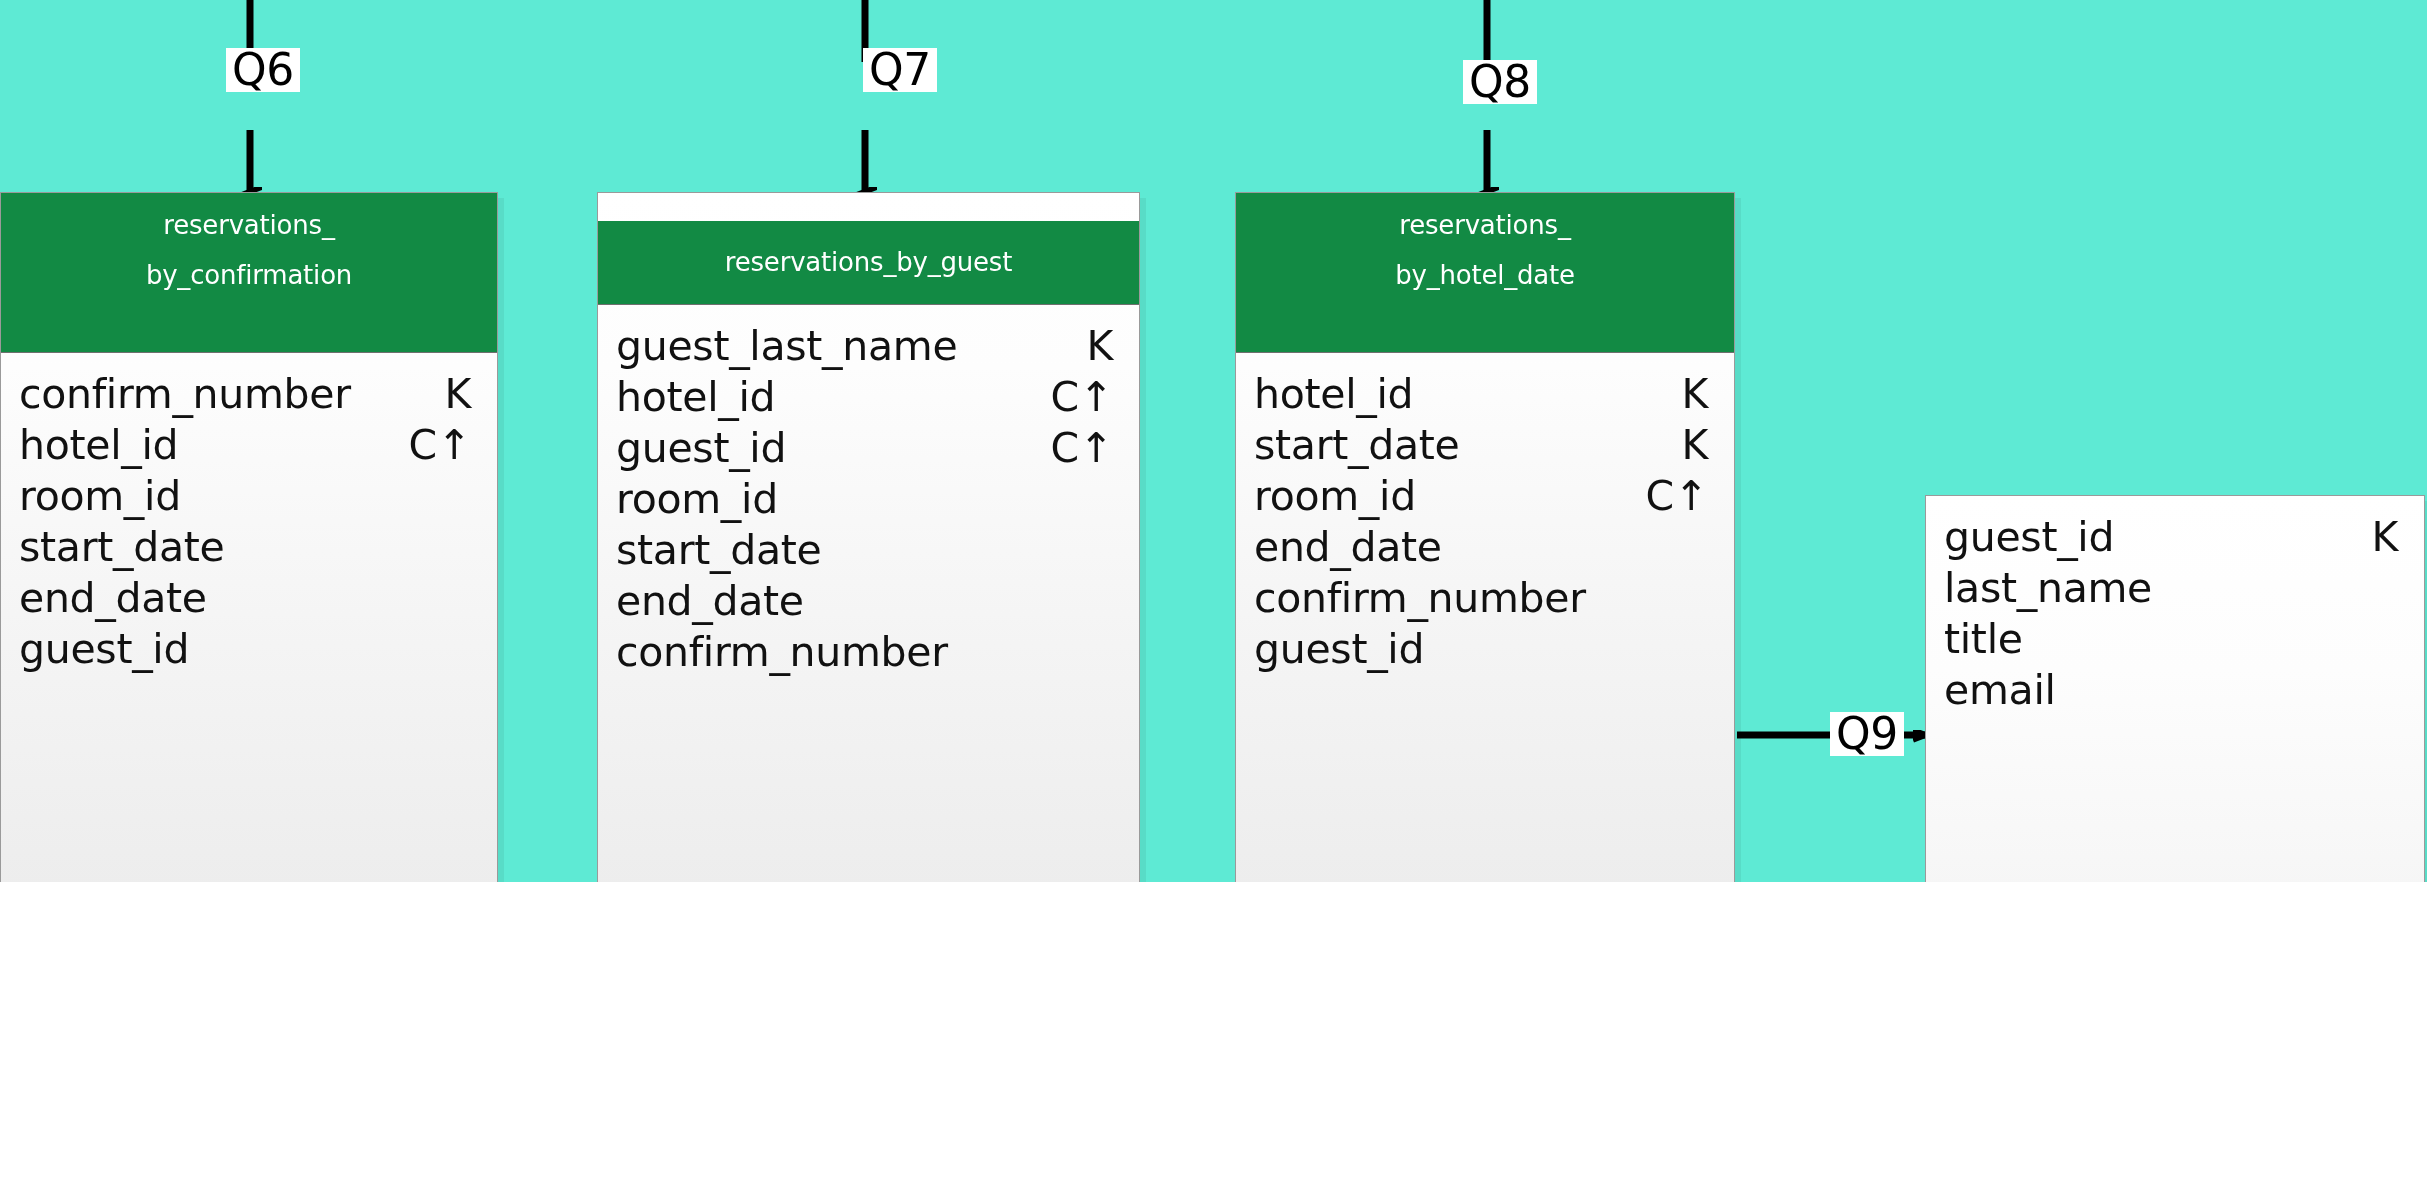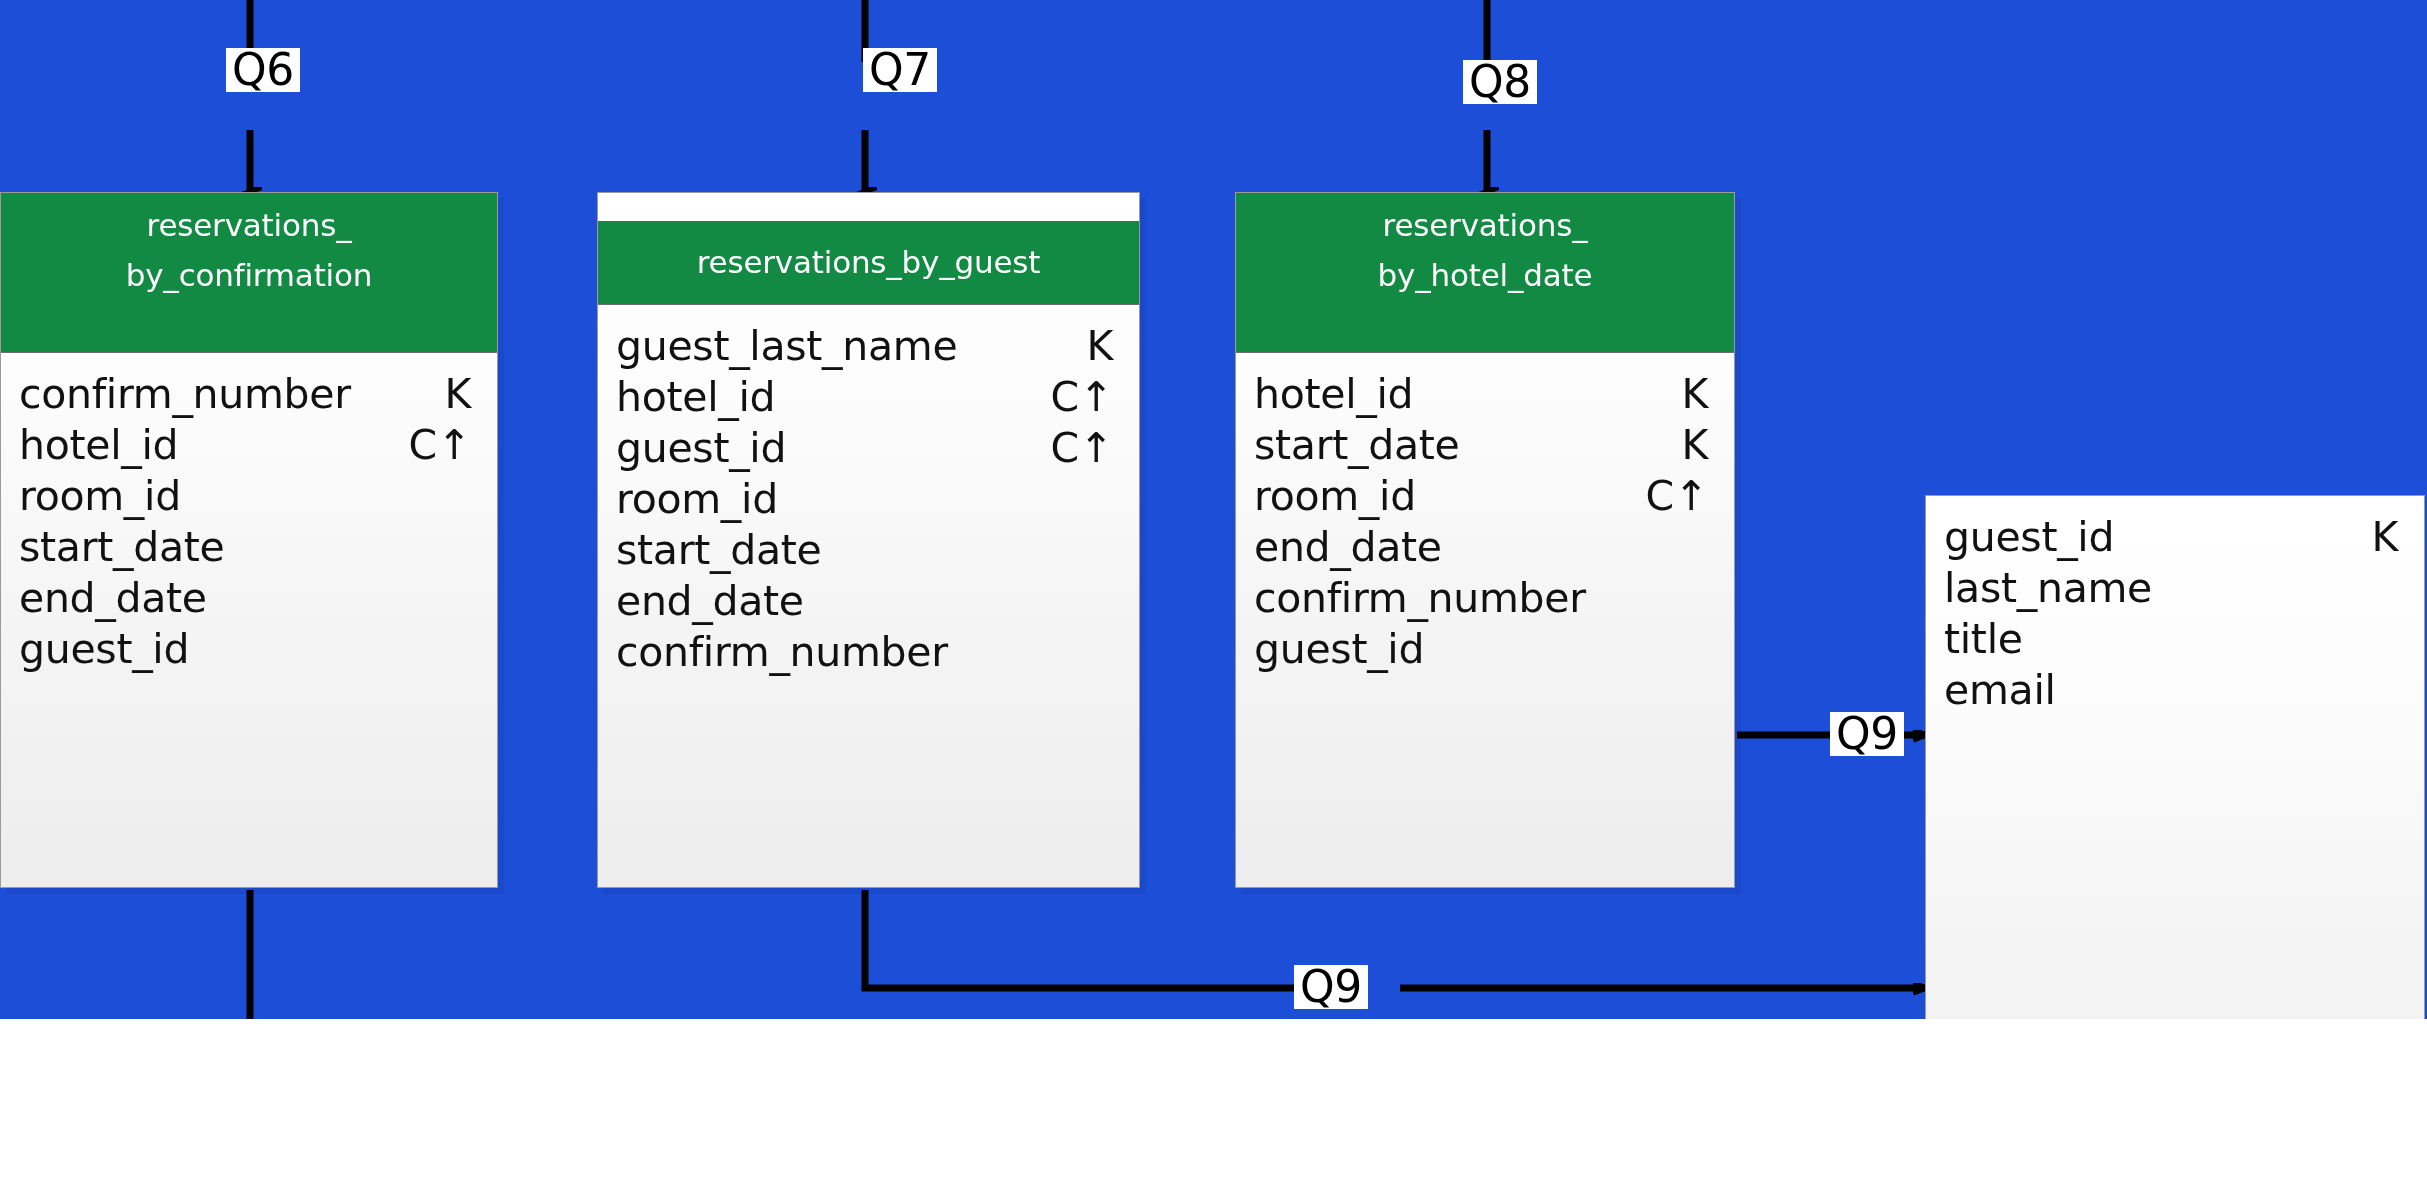--- a/index.html
+++ b/index.html
@@ -7,37 +7,37 @@
     margin: 0;
     padding: 0;
     background: #ffffff;
   }
   body {
     font-family: "DejaVu Sans", "Liberation Sans", sans-serif;
   }
   #canvas {
     position: relative;
     width: 2427px;
-    height: 1019px;
-    background: #1d4ed8;
+    height: 882px;
+    background: #5eead4;
     overflow: hidden;
   }
   
   .table-box {
     position: absolute;
     box-sizing: border-box;
     border: 1px solid #9a9a9a;
     background: linear-gradient(to bottom, #ffffff 0%, #fdfdfd 25%, #f4f4f4 65%, #ededed 100%);
     box-shadow: 6px 6px 0 0 rgba(0,0,0,0.06);
   }
   .table-header {
     background: #128a44;
     color: #ffffff;
     text-align: center;
-    font-size: 31px;
+    font-size: 26px;
     line-height: 50px;
     padding: 7px 6px 9px 6px;
     box-sizing: border-box;
     border-bottom: 1px solid #6f6f6f;
     white-space: pre-line;
     letter-spacing: -0.2px;
   }
   .table-body {
     padding: 14px 0 10px 0;
   }

